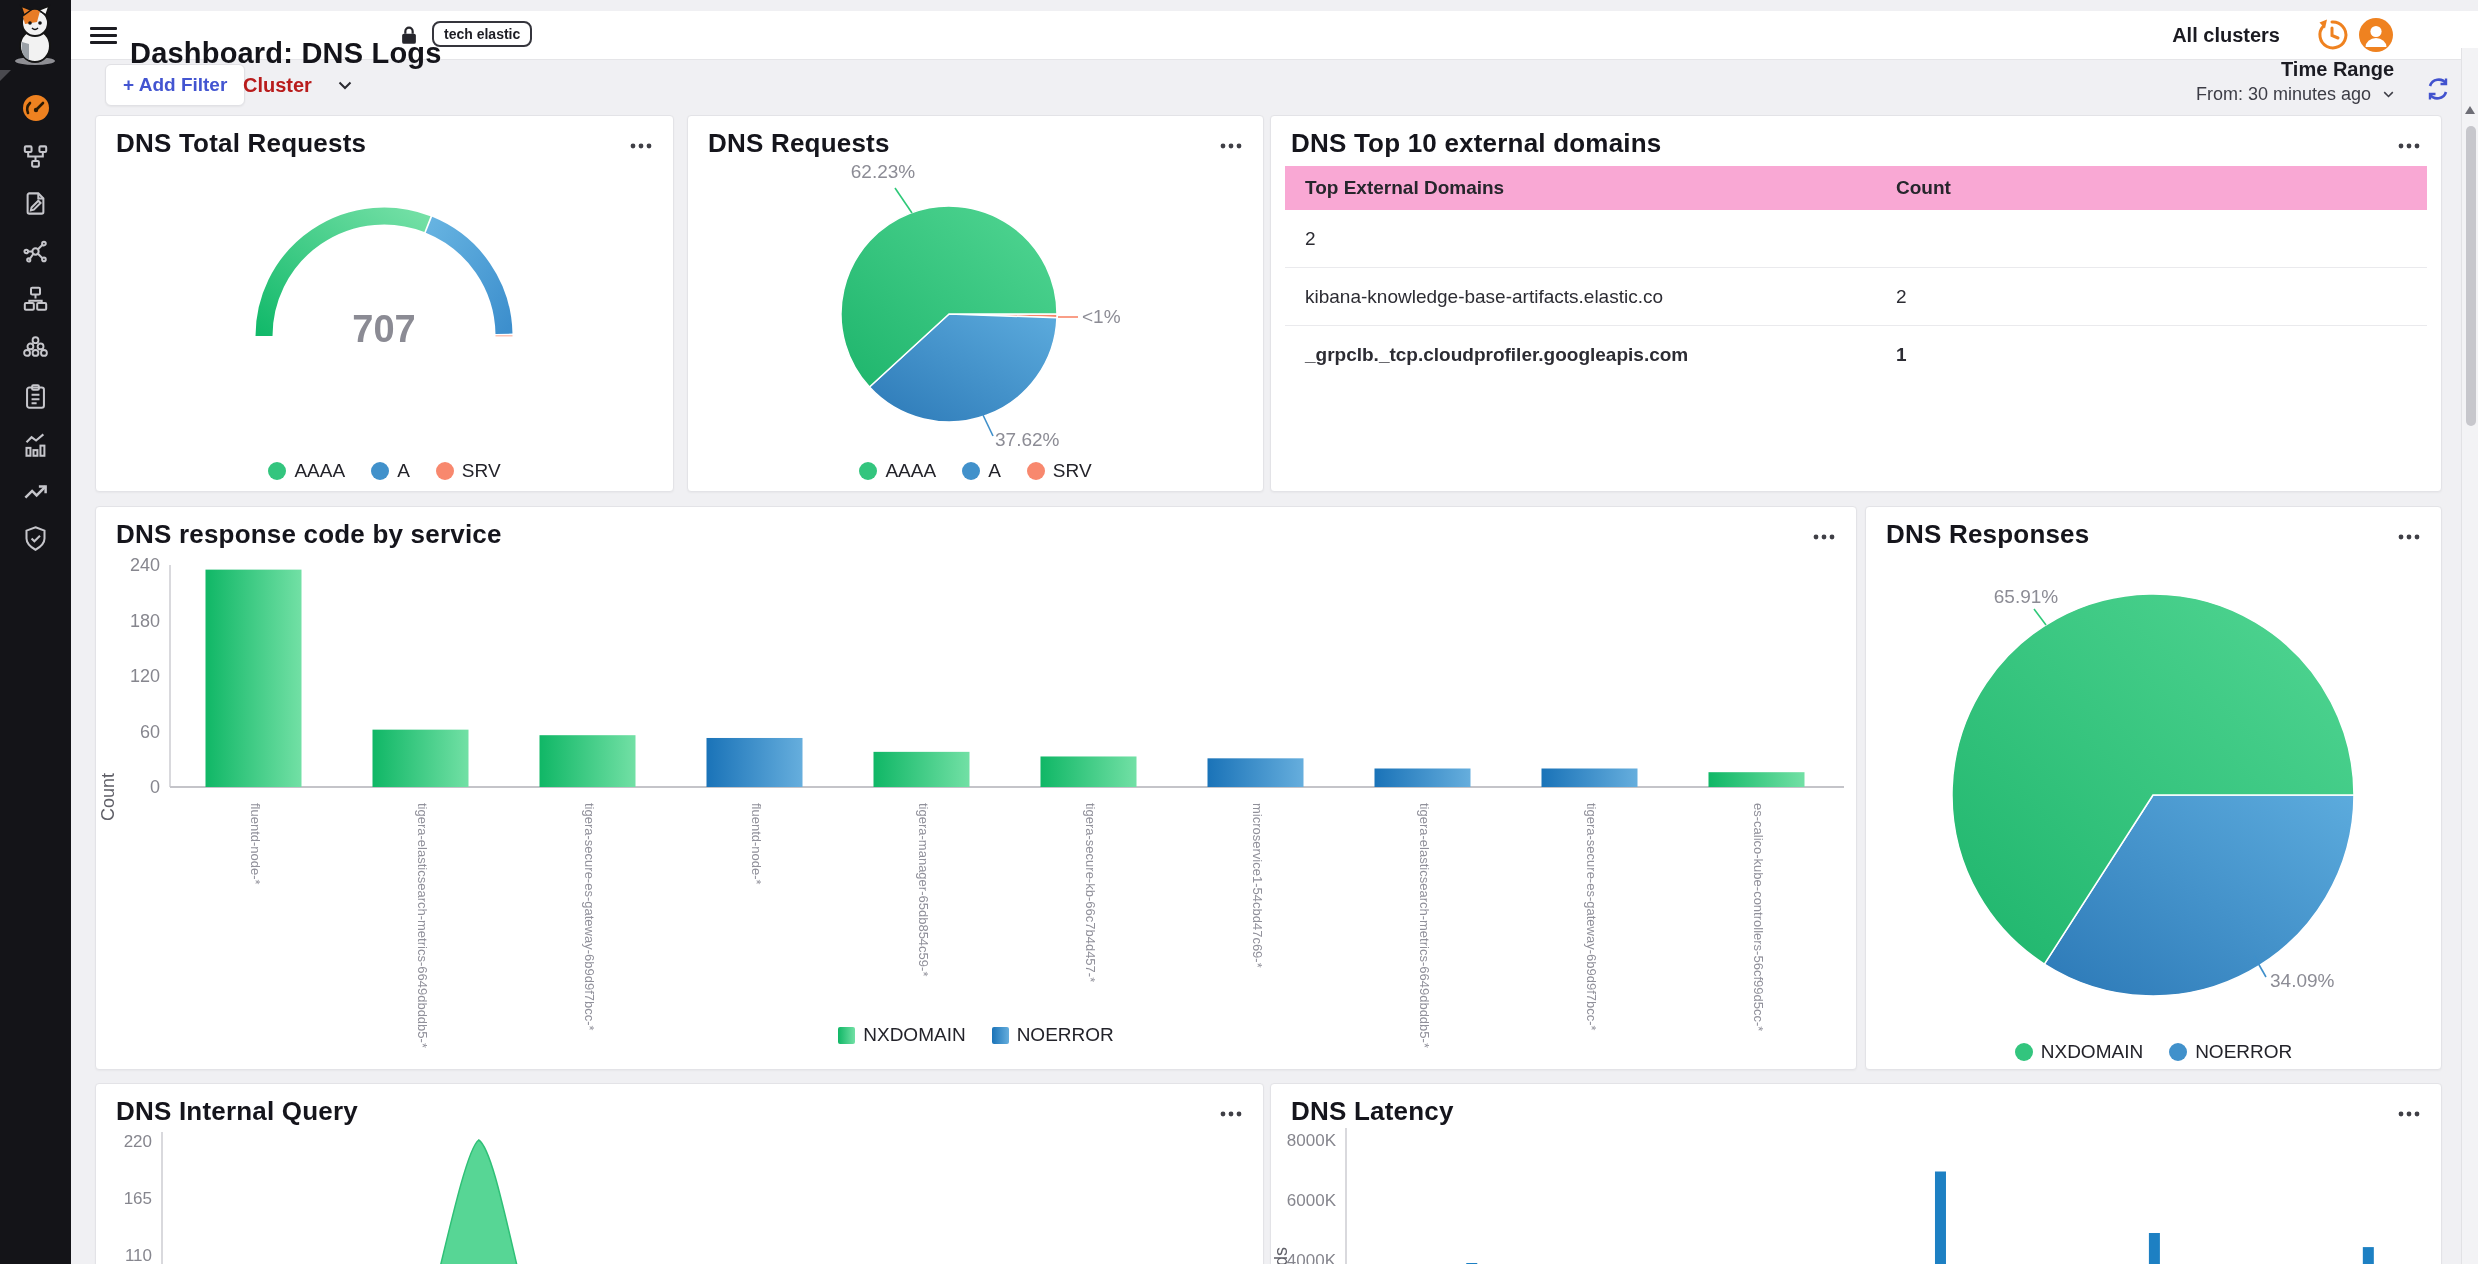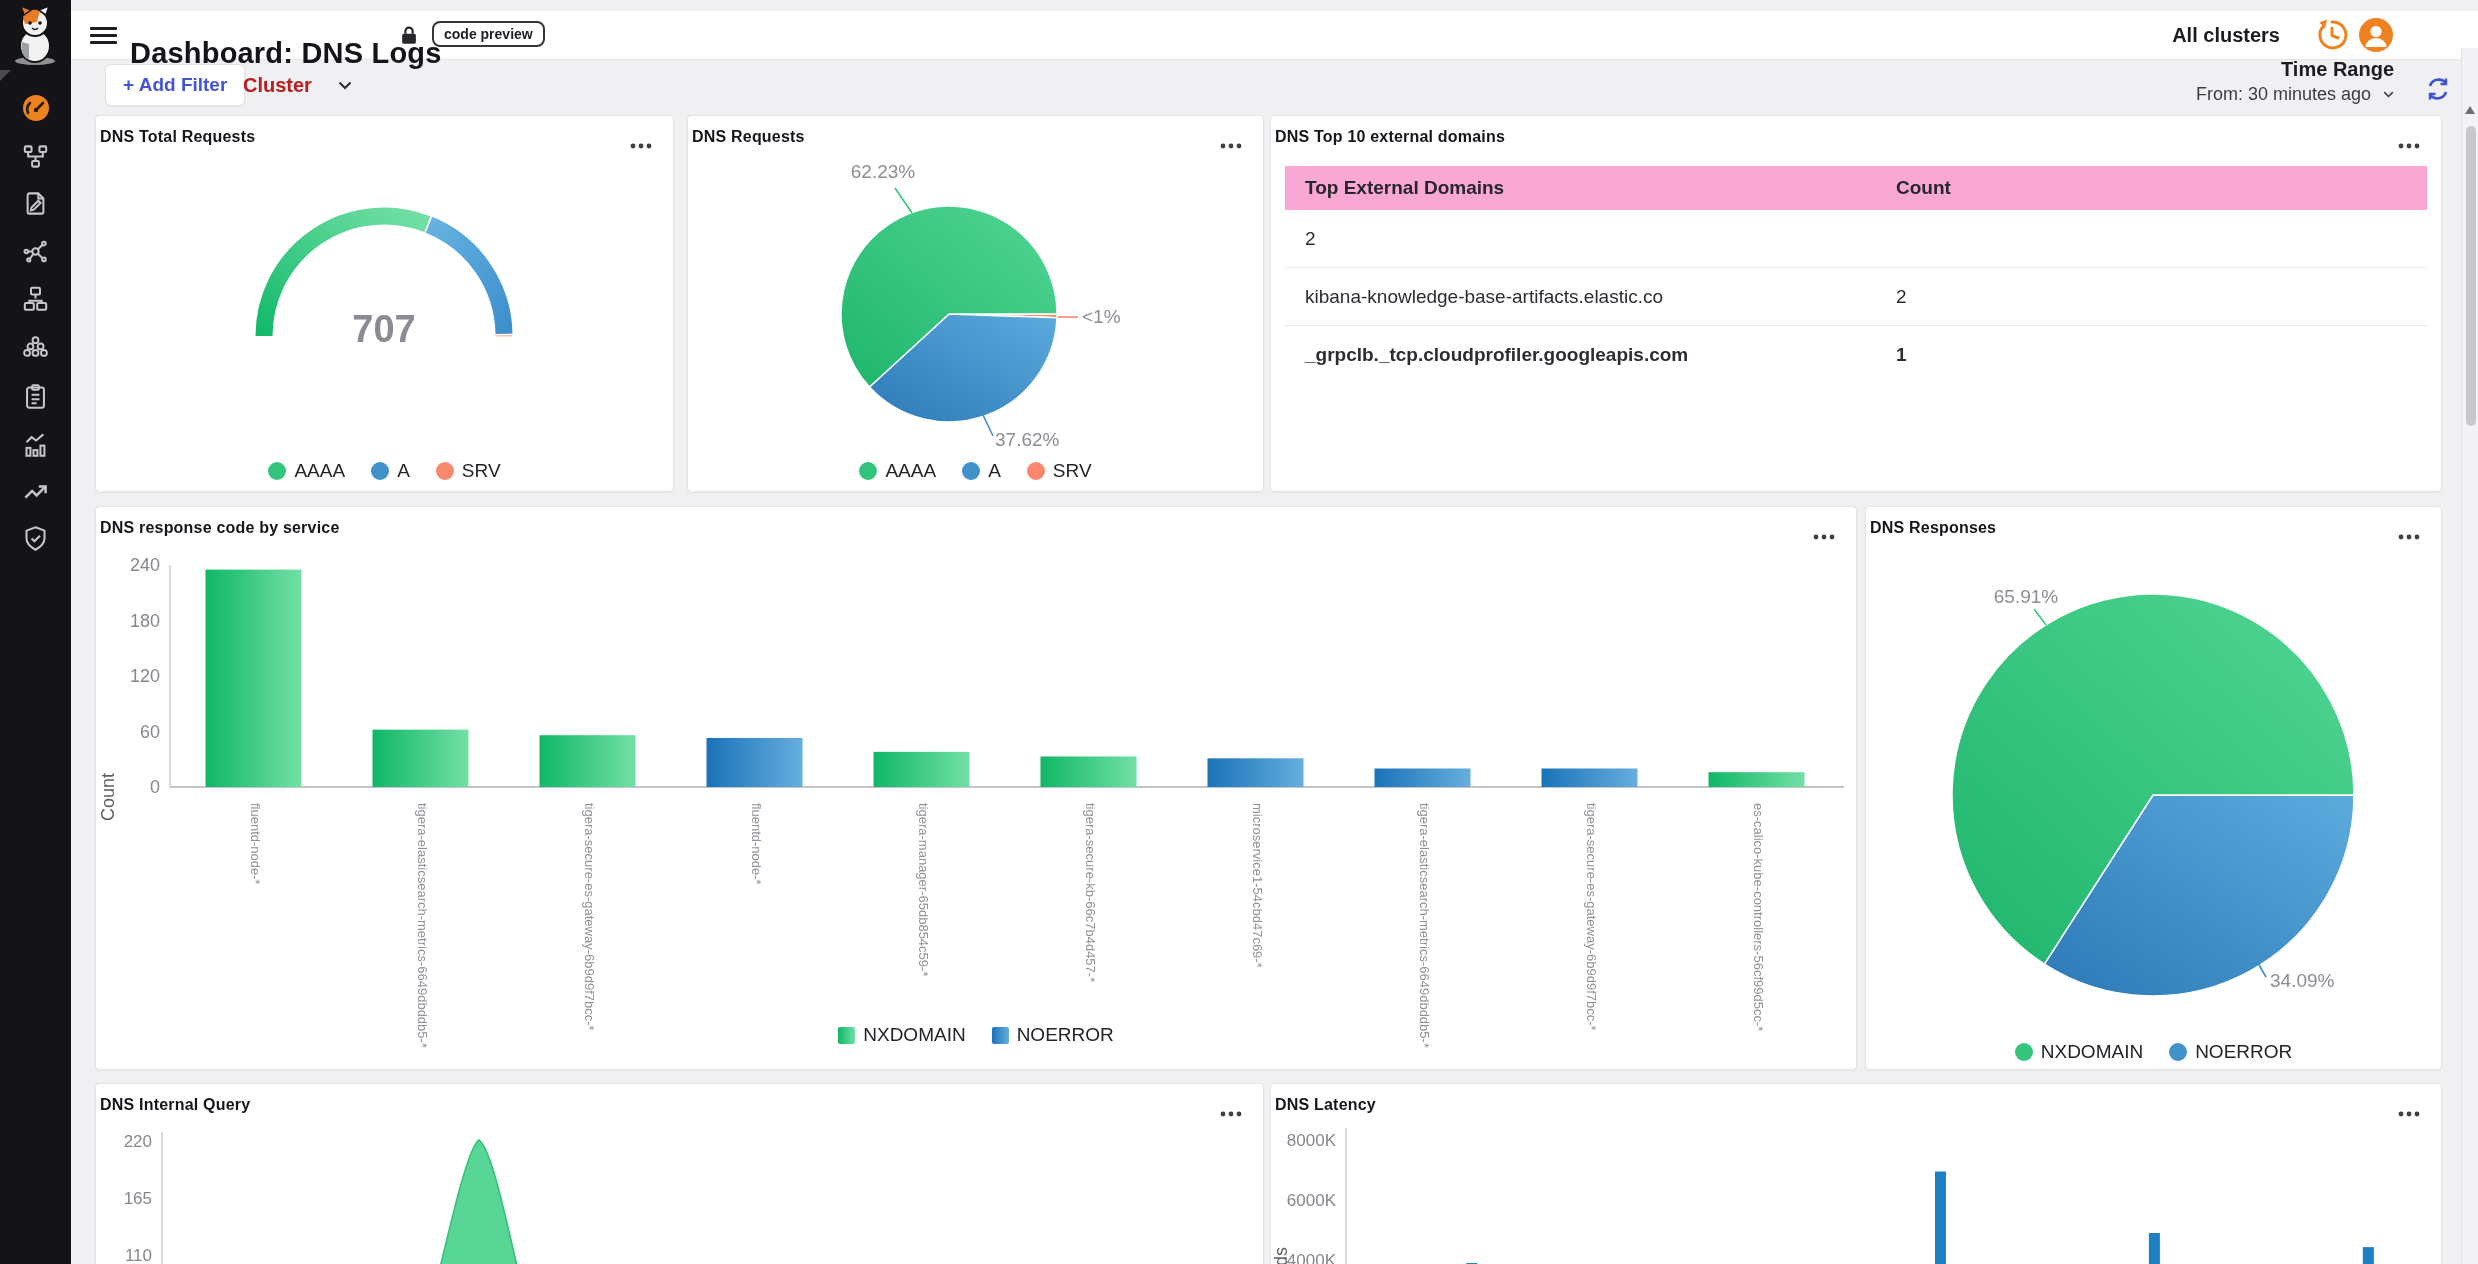--- a/index.html
+++ b/index.html
@@ -26,21 +26,21 @@
   .time-block{position:absolute;right:84px;top:58px;text-align:right;cursor:pointer;}
   .time-label{font-size:20px;font-weight:bold;color:#1b1b22;}
   .time-value{font-size:18px;color:#3c3c45;margin-top:3px;display:flex;align-items:center;gap:12px;justify-content:flex-end;}
   .refresh-btn{position:absolute;right:25px;top:74px;width:30px;height:30px;background:none;border:none;padding:0;cursor:pointer;}
   
   .scroll-track{position:absolute;right:0;top:48px;width:16px;height:1216px;background:#f3f3f5;border-left:1px solid #e2e2e5;z-index:6;}
   .scroll-up{position:absolute;right:3px;top:58px;width:0;height:0;border-left:5px solid transparent;border-right:5px solid transparent;border-bottom:8px solid #6e6e76;cursor:pointer;}
   .scroll-thumb{position:absolute;right:2.5px;top:78px;width:10px;height:300px;background:#c7c7cc;border-radius:5px;cursor:pointer;}
   
   .panel{position:absolute;background:#fff;border:1px solid #e3e3e7;border-radius:4px;box-shadow:0 1px 2px rgba(0,0,0,.04);}
-  .panel-title{position:absolute;left:4px;top:12px;margin:0;font-size:16px;font-weight:bold;color:#15151c;letter-spacing:.2px;white-space:nowrap;z-index:2;}
+  .panel-title{position:absolute;left:20px;top:12px;margin:0;font-size:26px;font-weight:bold;color:#15151c;letter-spacing:.2px;white-space:nowrap;z-index:2;}
   .panel-menu{position:absolute;right:16px;top:18px;background:none;border:none;padding:4px;cursor:pointer;z-index:2;}
   .chart{position:absolute;left:0;top:0;}
   
   .legend{position:absolute;left:0;right:0;display:flex;justify-content:center;gap:26px;z-index:2;}
   .legend-item{display:flex;align-items:center;gap:8px;font-size:19px;color:#23232a;cursor:pointer;}
   .dot{width:18px;height:18px;border-radius:50%;}
   .sq{width:17px;height:17px;border-radius:2px;}
   .dot-green,.sq-green-flat{background:#33c57e;}
   .dot-blue,.sq-blue-flat{background:#4191cb;}
   .dot-salmon{background:#f8886e;}
@@ -191,21 +191,21 @@
         <i></i>
         <i></i>
       </button>
     <h1 class="page-title">Dashboard: DNS Logs</h1>
     <span class="lock">
       <svg width="22" height="23" viewBox="0 0 24 24">
         <rect x="4.5" y="10" width="15" height="11" rx="2" fill="#26262c"></rect>
         <path d="M8,10 V7.5 a4,4 0 0 1 8,0 V10" stroke="#26262c" stroke-width="2.4" fill="none"></path>
       </svg>
     </span>
-    <span class="badge">code preview</span>
+    <span class="badge">tech elastic</span>
     <button class="all-clusters">All clusters</button>
     <button class="hist-btn">
       <svg width="36" height="36" viewBox="0 0 36 36" fill="none">
         <path d="M9.5,9 A13,13 0 1 0 18,5" stroke="#ef8220" stroke-width="3" stroke-linecap="round"></path>
         <path d="M13,2.5 L5.5,5.5 L11,11.5 Z" fill="#ef8220"></path>
         <path d="M18,11 V18.5 L24,21" stroke="#ef8220" stroke-width="3" stroke-linecap="round"></path>
       </svg>
     </button>
     <button class="avatar-btn">
       <svg width="36" height="36" viewBox="0 0 36 36">

